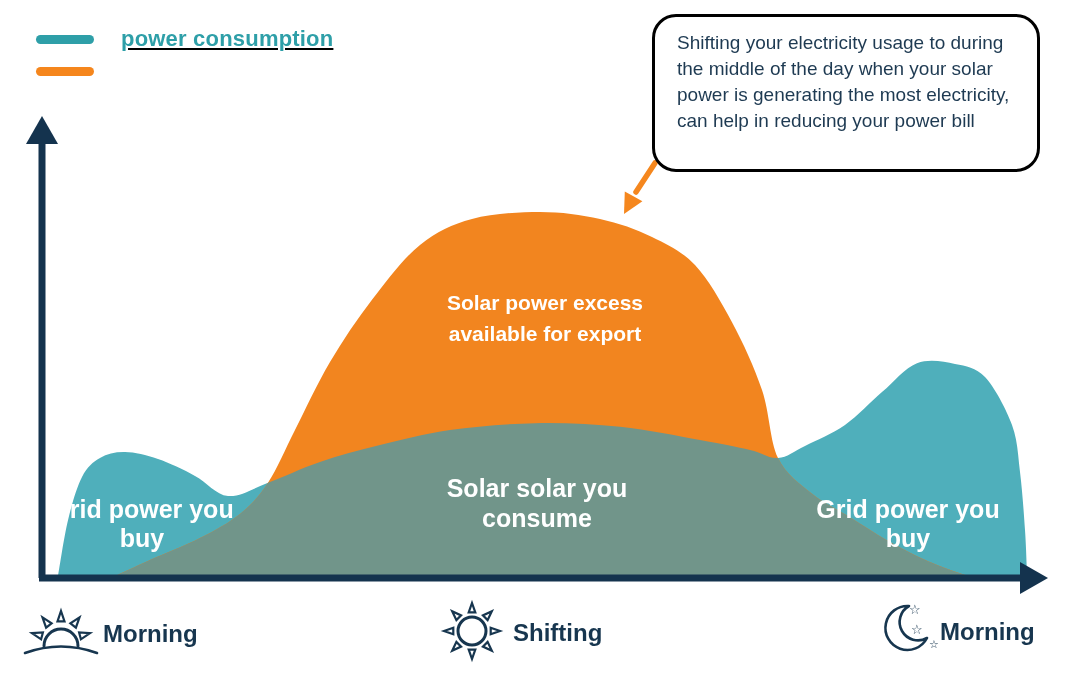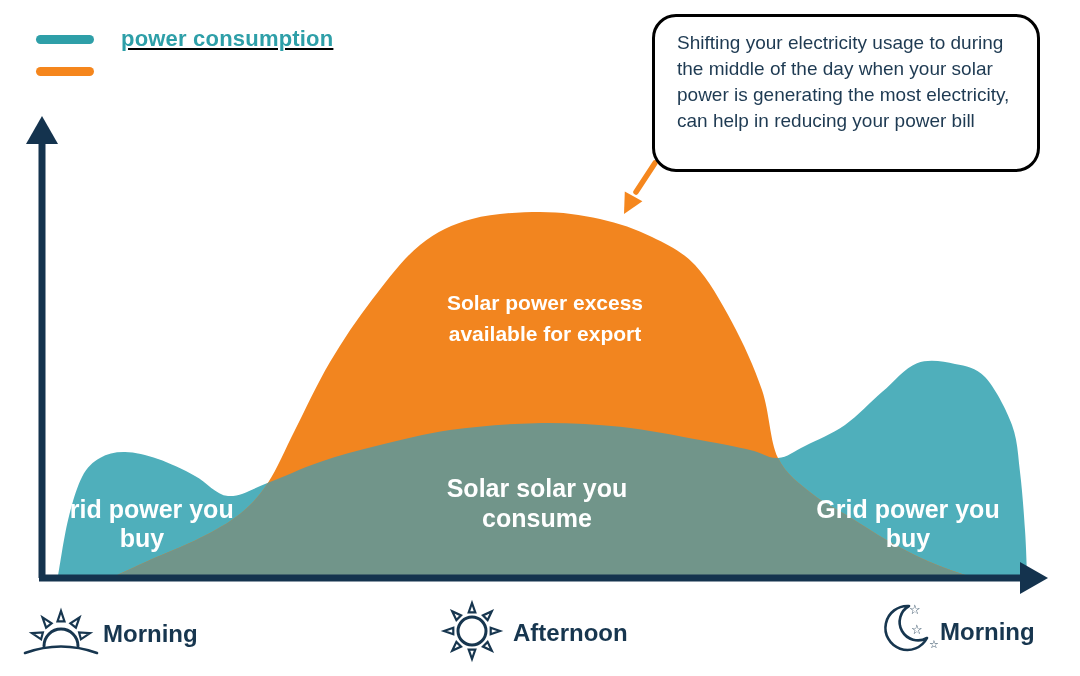--- a/index.html
+++ b/index.html
@@ -109,16 +109,16 @@
   <div class="callout">
     <div class="callout-text">Shifting your electricity usage to during the middle of the day when your solar power is generating the most electricity, can help in reducing your power bill</div>
   </div>
 
   <div class="area-label lbl-excess">Solar power excess available for export</div>
   <div class="area-label lbl-consume">Solar solar you consume</div>
   <div class="area-label lbl-grid-left">Grid power you buy</div>
   <div class="area-label lbl-grid-right">Grid power you buy</div>
 
   <div class="time-label lbl-morning">Morning</div>
-  <div class="time-label lbl-afternoon">Afternoon</div>
+  <div class="time-label lbl-afternoon">Shifting</div>
   <div class="time-label lbl-evening">Morning</div>
 
 </div>
 
 </body></html>

